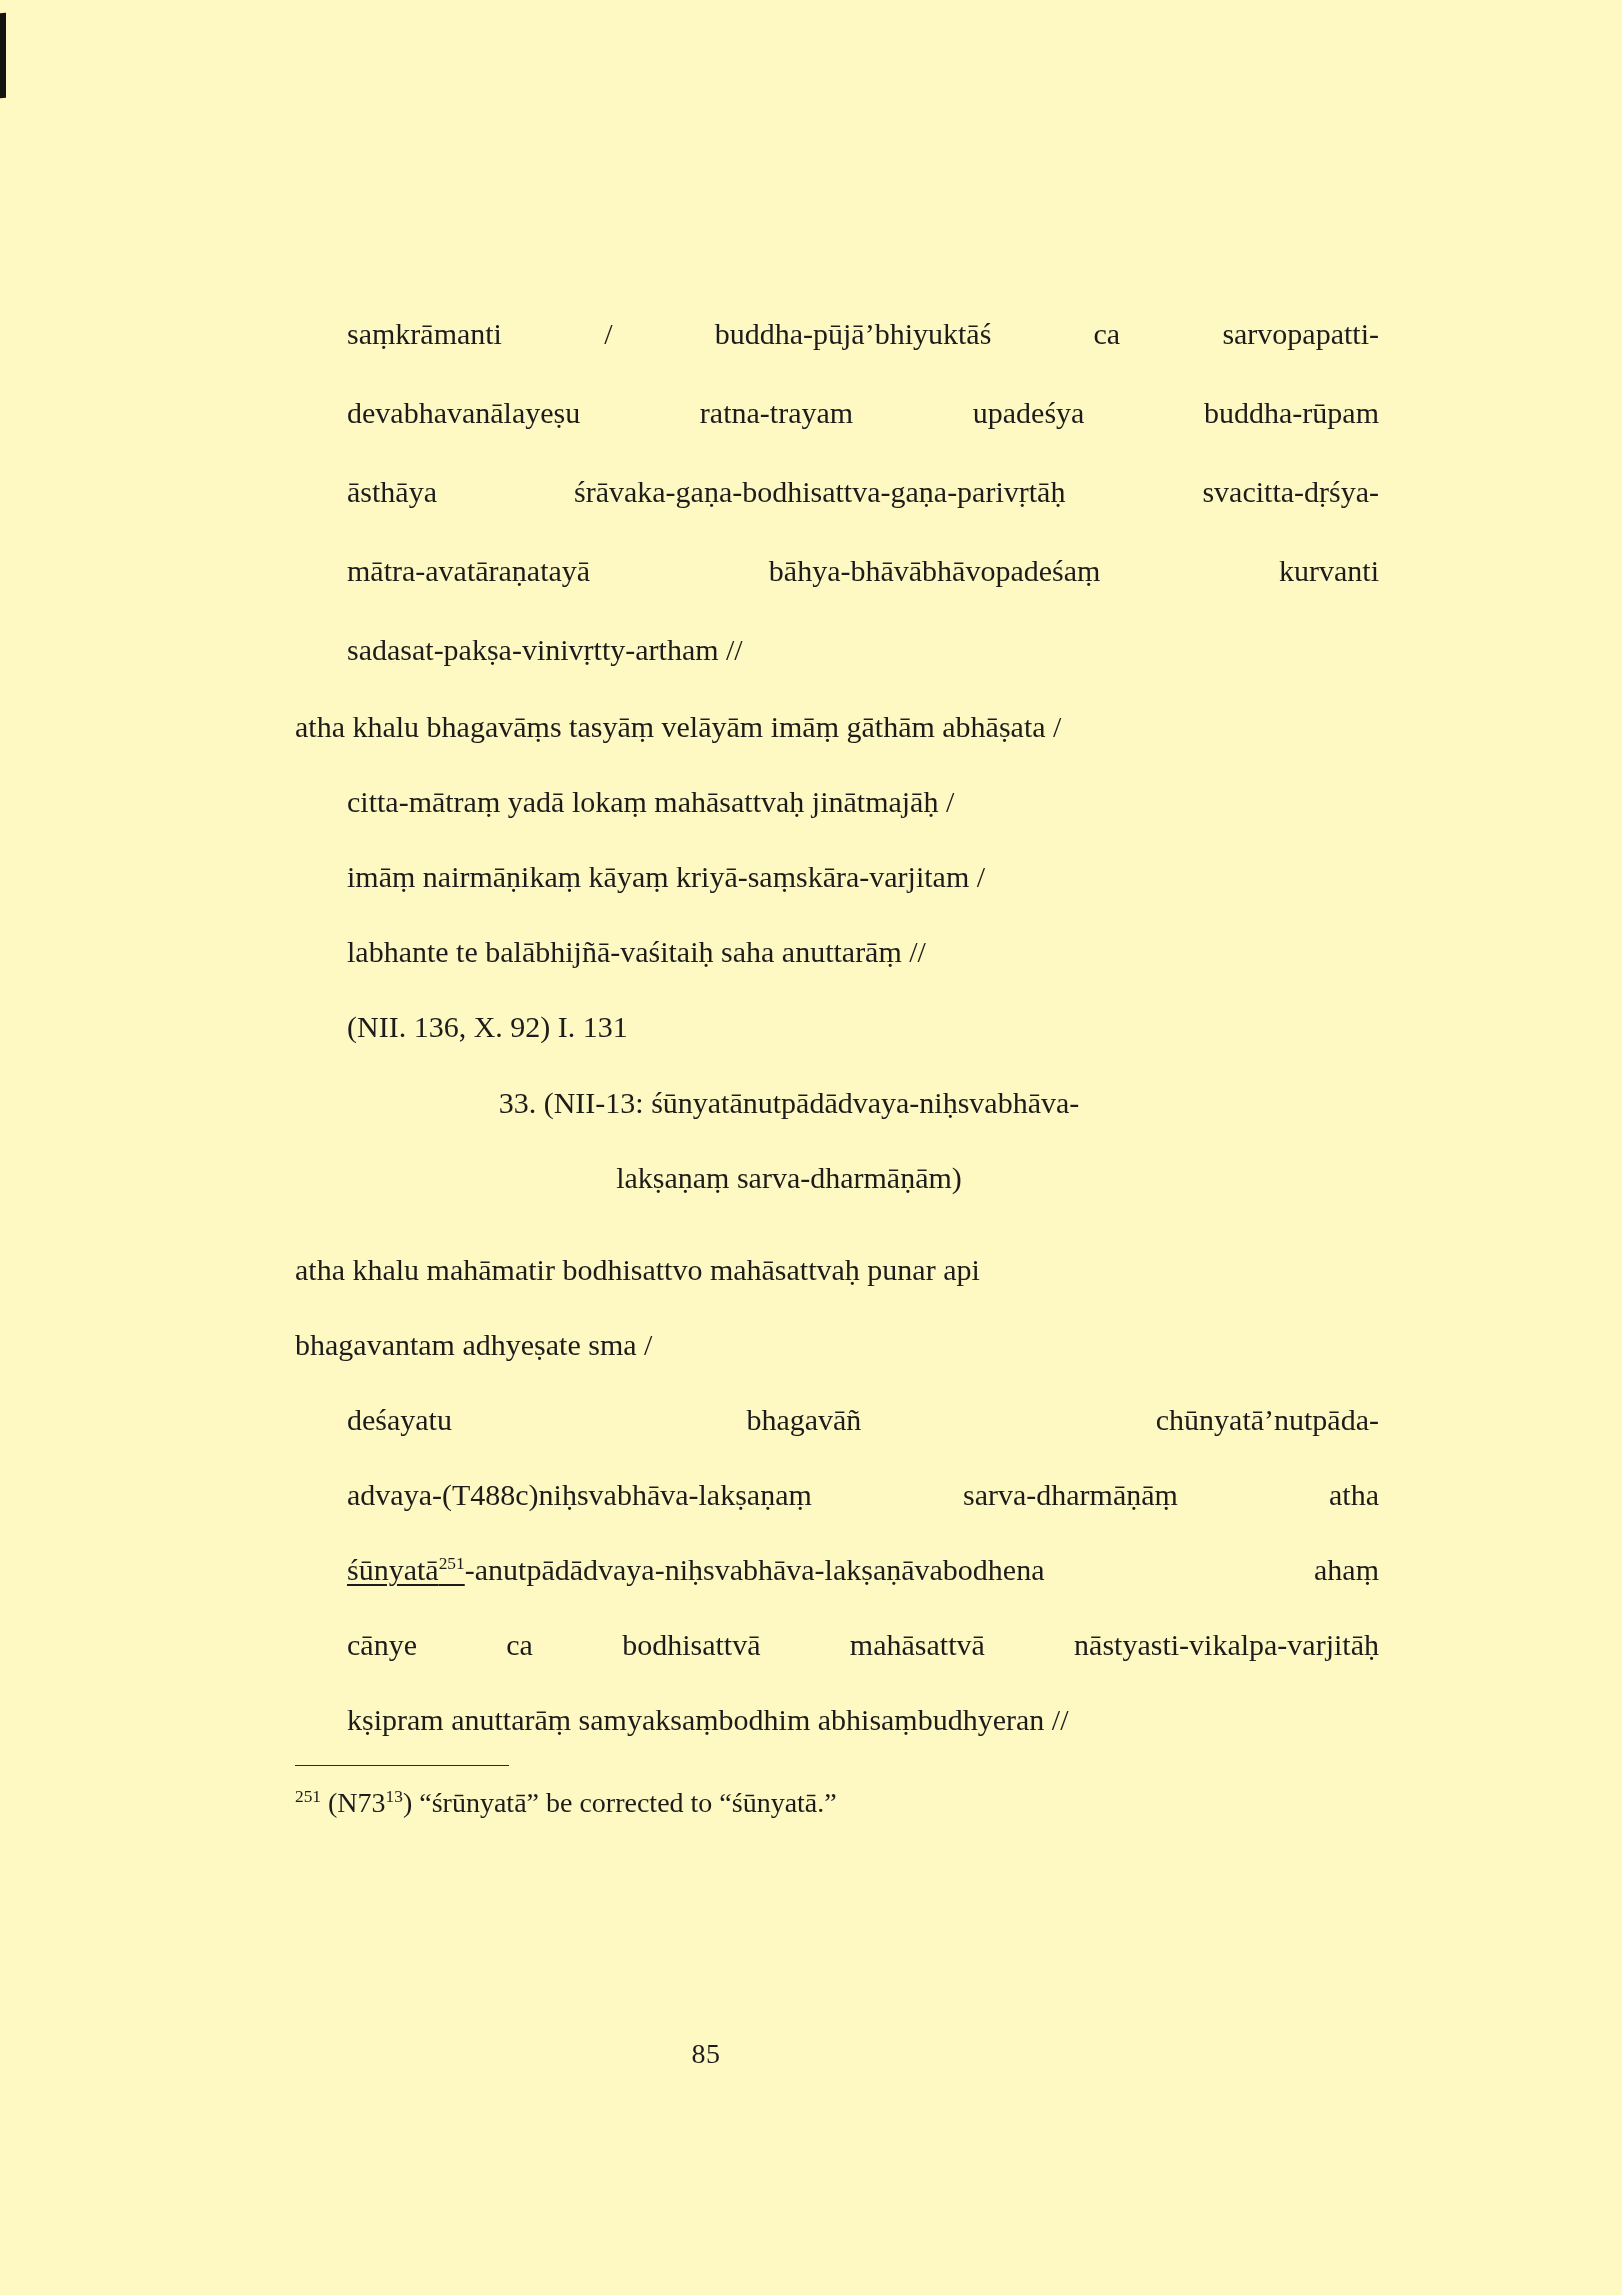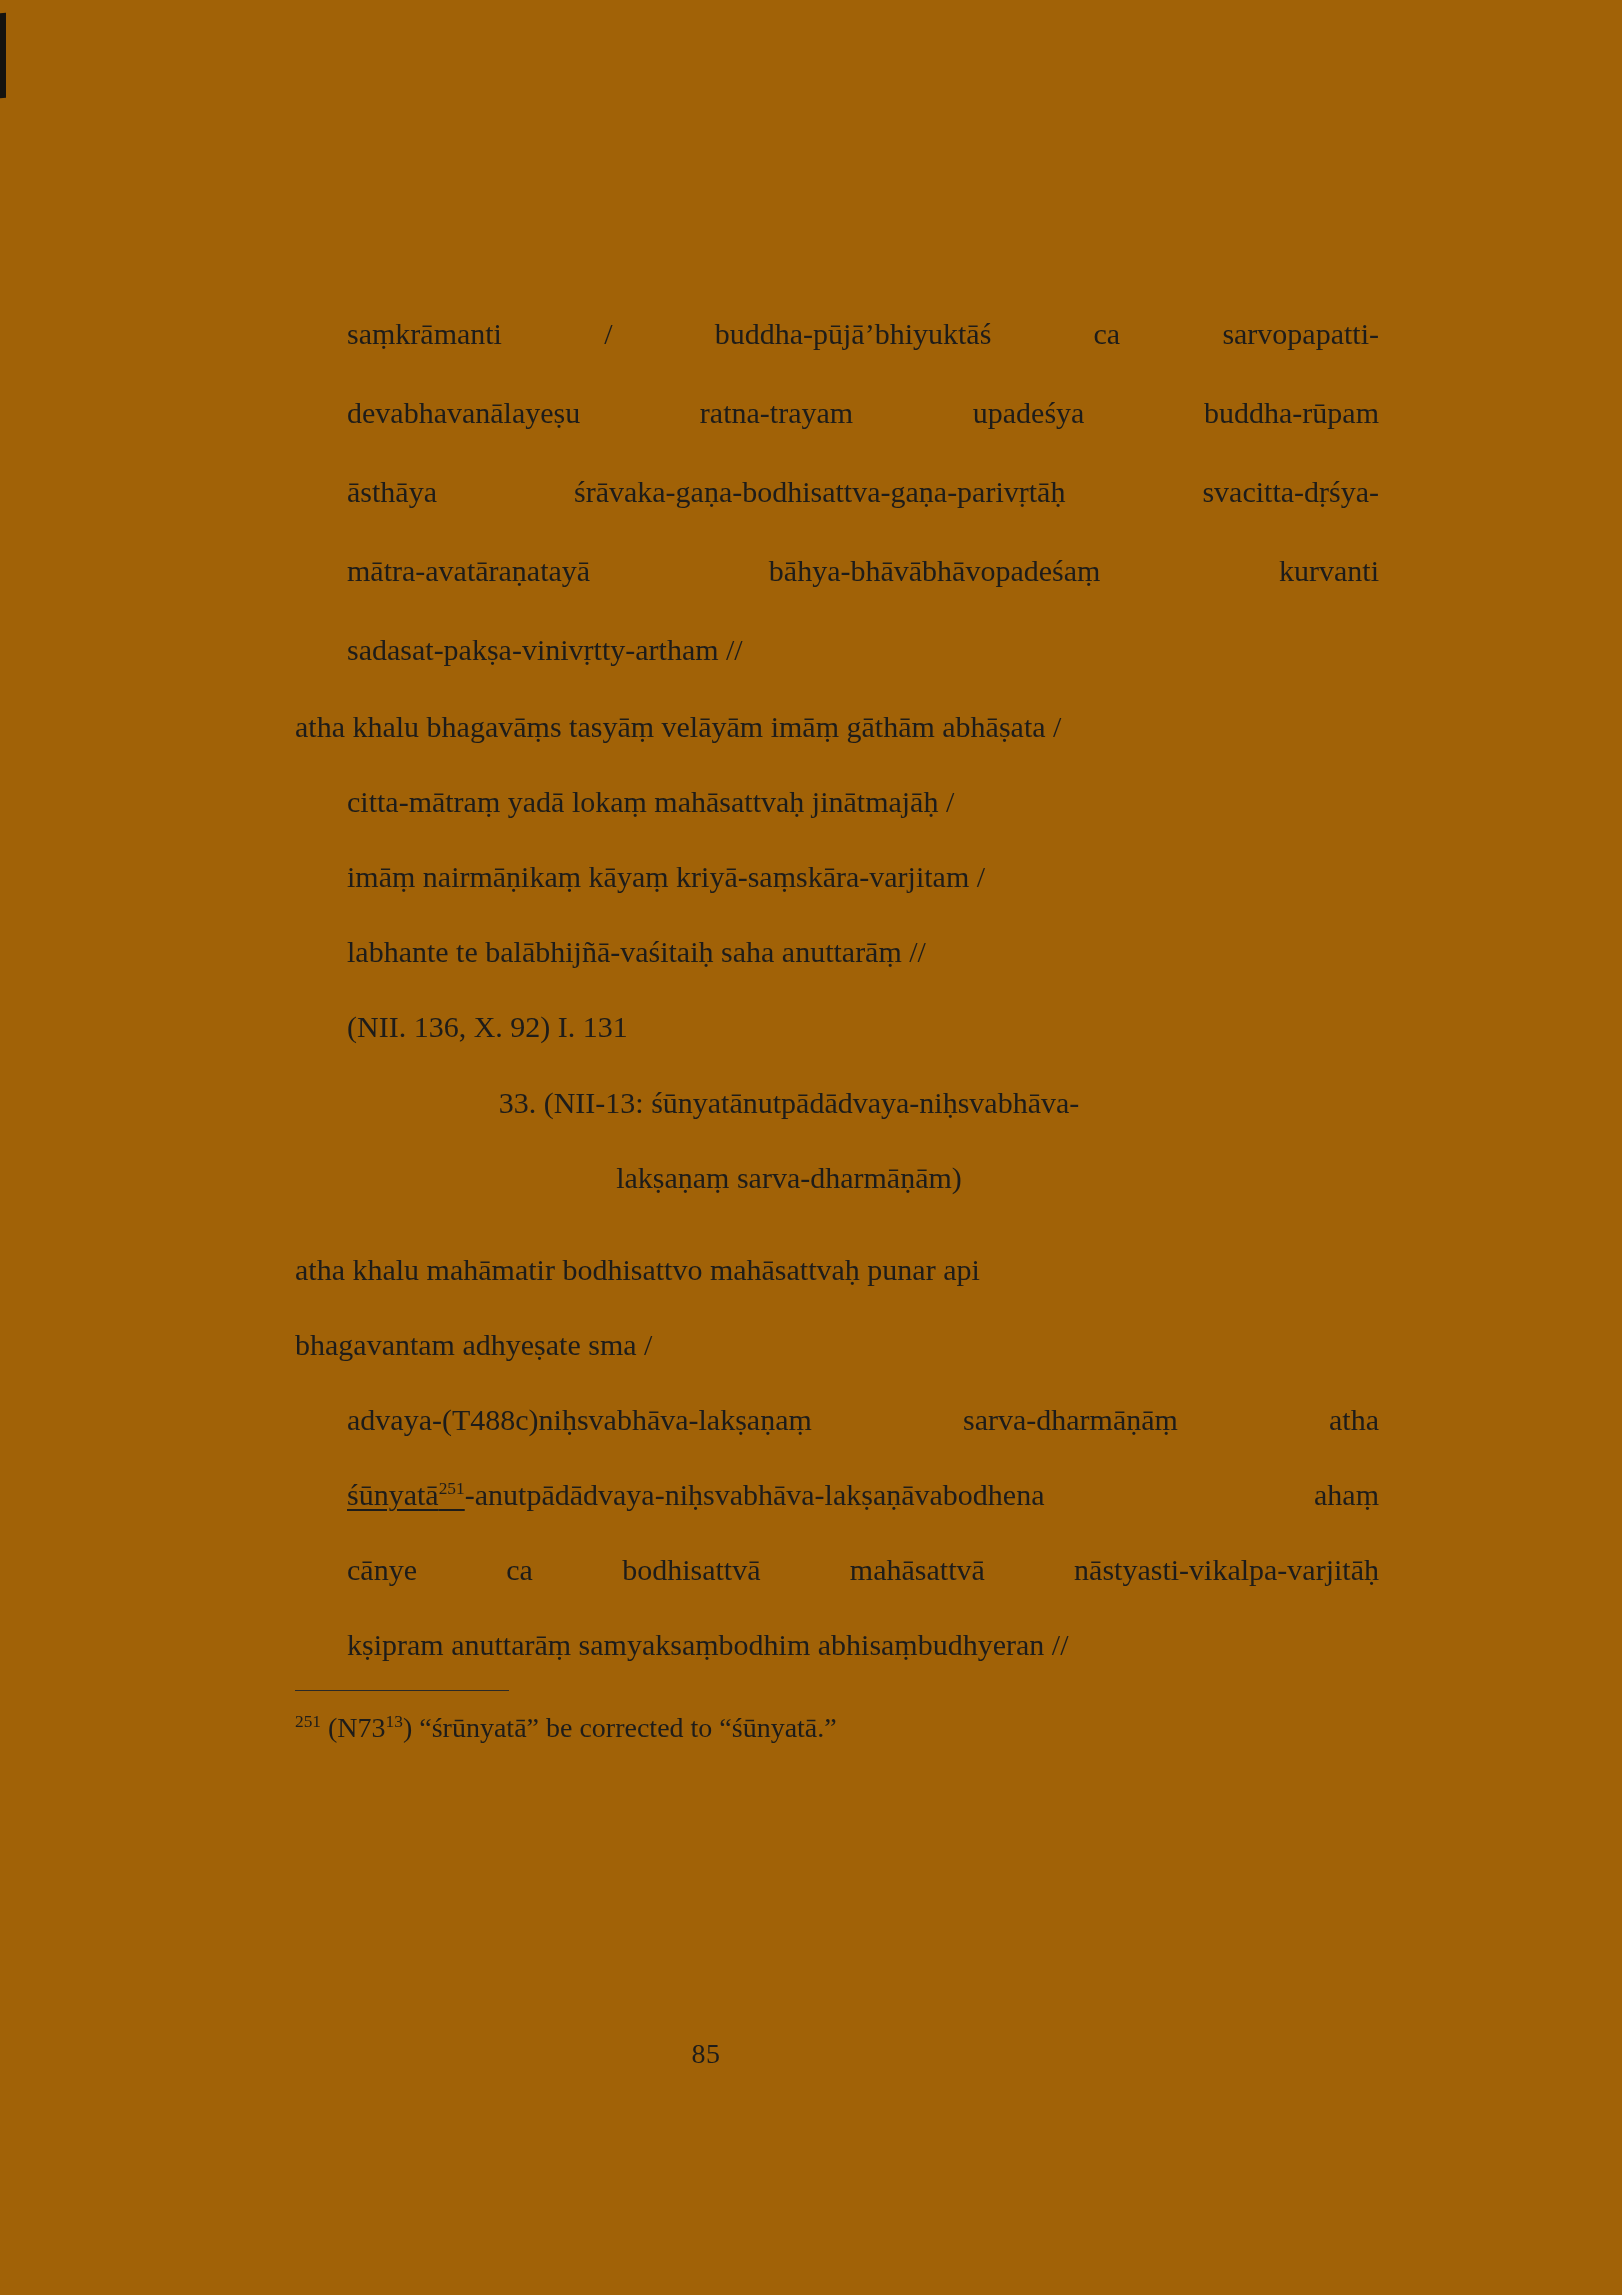--- a/index.html
+++ b/index.html
@@ -5,21 +5,21 @@
   html, body {
     margin: 0;
     padding: 0;
     background: #e8e8e6;
   }
   .page {
     position: relative;
     width: 1623px;
     height: 2295px;
     margin: 0 auto;
-    background: #a16207;
+    background: #fef9c3;
     color: #1d1c1a;
     font-family: "Liberation Serif", "DejaVu Serif", serif;
     font-size: 30px;
     overflow: hidden;
   }
   .scan-artifact {
     position: absolute;
     left: 0;
     top: 12.5px;
     width: 6.2px;
@@ -110,20 +110,21 @@
       <div class="line">33. (NII-13: śūnyatānutpādādvaya-niḥsvabhāva-</div>
       <div class="line">lakṣaṇaṃ sarva-dharmāṇām)</div>
     </div>
 
     <div class="para lh2 para-request">
       <div class="line">atha khalu mahāmatir bodhisattvo mahāsattvaḥ punar api</div>
       <div class="line">bhagavantam adhyeṣate sma /</div>
     </div>
 
     <div class="para indent lh2">
+      <div class="line just">deśayatu bhagavāñ chūnyatā’nutpāda-</div>
       <div class="line just">advaya-(T488c)niḥsvabhāva-lakṣaṇaṃ sarva-dharmāṇāṃ atha</div>
       <div class="line just"><span class="u"><span>śūnyatā</span><sup>251</sup></span><span>-anutpādādvaya-niḥsvabhāva-lakṣaṇāvabodhena ahaṃ</span></div>
       <div class="line just">cānye ca bodhisattvā mahāsattvā nāstyasti-vikalpa-varjitāḥ</div>
       <div class="line">kṣipram anuttarāṃ samyaksaṃbodhim abhisaṃbudhyeran //</div>
     </div>
 
     <div class="fn-rule"></div>
 
     <div class="footnote"><sup>251</sup><span> (N73</span><sup>13</sup><span>) “śrūnyatā” be corrected to “śūnyatā.”</span></div>
 

